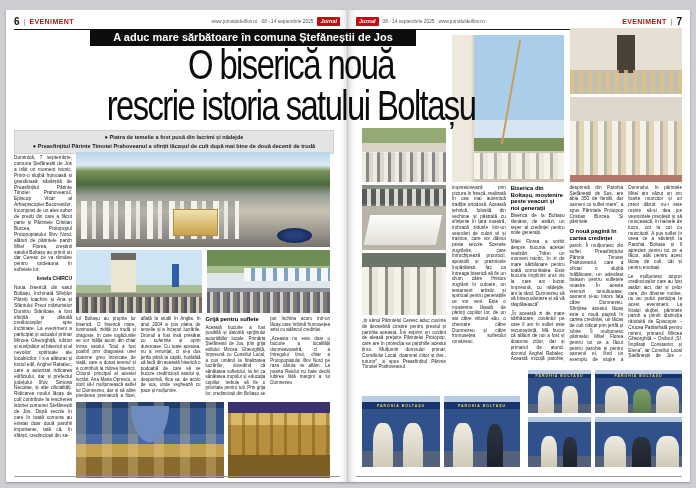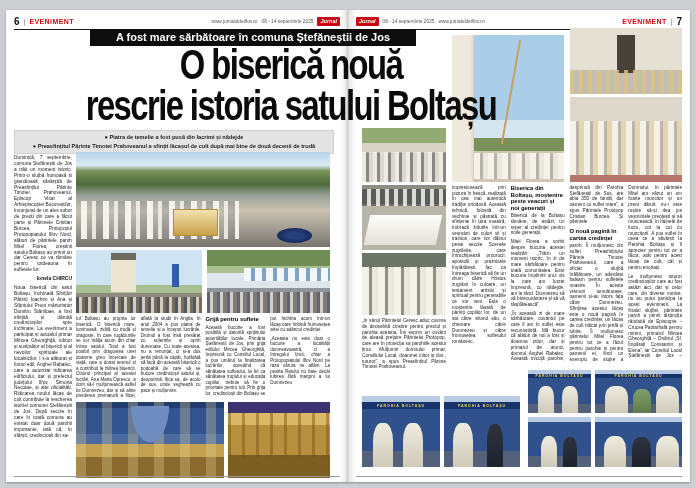--- a/index.html
+++ b/index.html
@@ -19,21 +19,21 @@
   .purl,.pdate{font-size:4.8px;color:#555;}
   .plogo{background:#c90913;color:#fff;font-weight:bold;font-style:italic;
     font-size:5.5px;padding:1px 3px;border-radius:1px;line-height:1.2;}
   .pfoot{position:absolute;left:8px;right:8px;bottom:5px;border-top:1px solid #9a9a9a;}
 
   
   .kicker{position:absolute;left:90px;top:29px;width:326px;height:17px;background:#0d0d0d;
     color:#fff;font-size:11px;font-weight:bold;text-align:center;line-height:17px;z-index:6;
     white-space:nowrap;}
   .headline{position:absolute;left:18px;top:44px;width:546px;text-align:center;z-index:5;
-    color:#0b0b0b;font-weight:bold;pointer-events:none;}
+    color:#0b0b0b;font-weight:normal;pointer-events:none;}
   .hl{font-size:42px;line-height:41px;letter-spacing:-2px;transform:scaleX(.78);transform-origin:50% 0;white-space:nowrap;}
 
   .deck{position:absolute;left:8px;top:120px;width:318px;height:22px;background:#e4e4e4;
     border:1px solid #d0d0d0;text-align:center;color:#222;}
   .deck-line{font-size:5.6px;font-weight:bold;line-height:9px;white-space:nowrap;}
   .deck-line:first-child{margin-top:2px;}
 
   
   .body{margin:0 0 3px 0;text-align:justify;color:#1c1c1c;}
   .colL{position:absolute;left:8px;top:145px;width:58px;height:322px;overflow:hidden;
@@ -277,20 +277,20 @@
     <div class="phx blu" id="q12">
       <div class="figW" style="left:10%"></div>
         <div class="figD" style="left:42%"></div>
         <div class="figW" style="left:70%"></div>
     </div>
 
     <div class="pfoot"></div>
   </div>
 
   <div class="kicker">
-    <span>A fost mare sărbătoare în comuna Ștefăneștii de Jos</span>
+    <span>A aduc mare sărbătoare în comuna Ștefăneștii de Jos</span>
   </div>
   <div class="headline">
     <div class="hl">O biserică nouă</div>
     <div class="hl">rescrie istoria satului Boltașu</div>
   </div>
 
 </div>
 
 </body></html>

